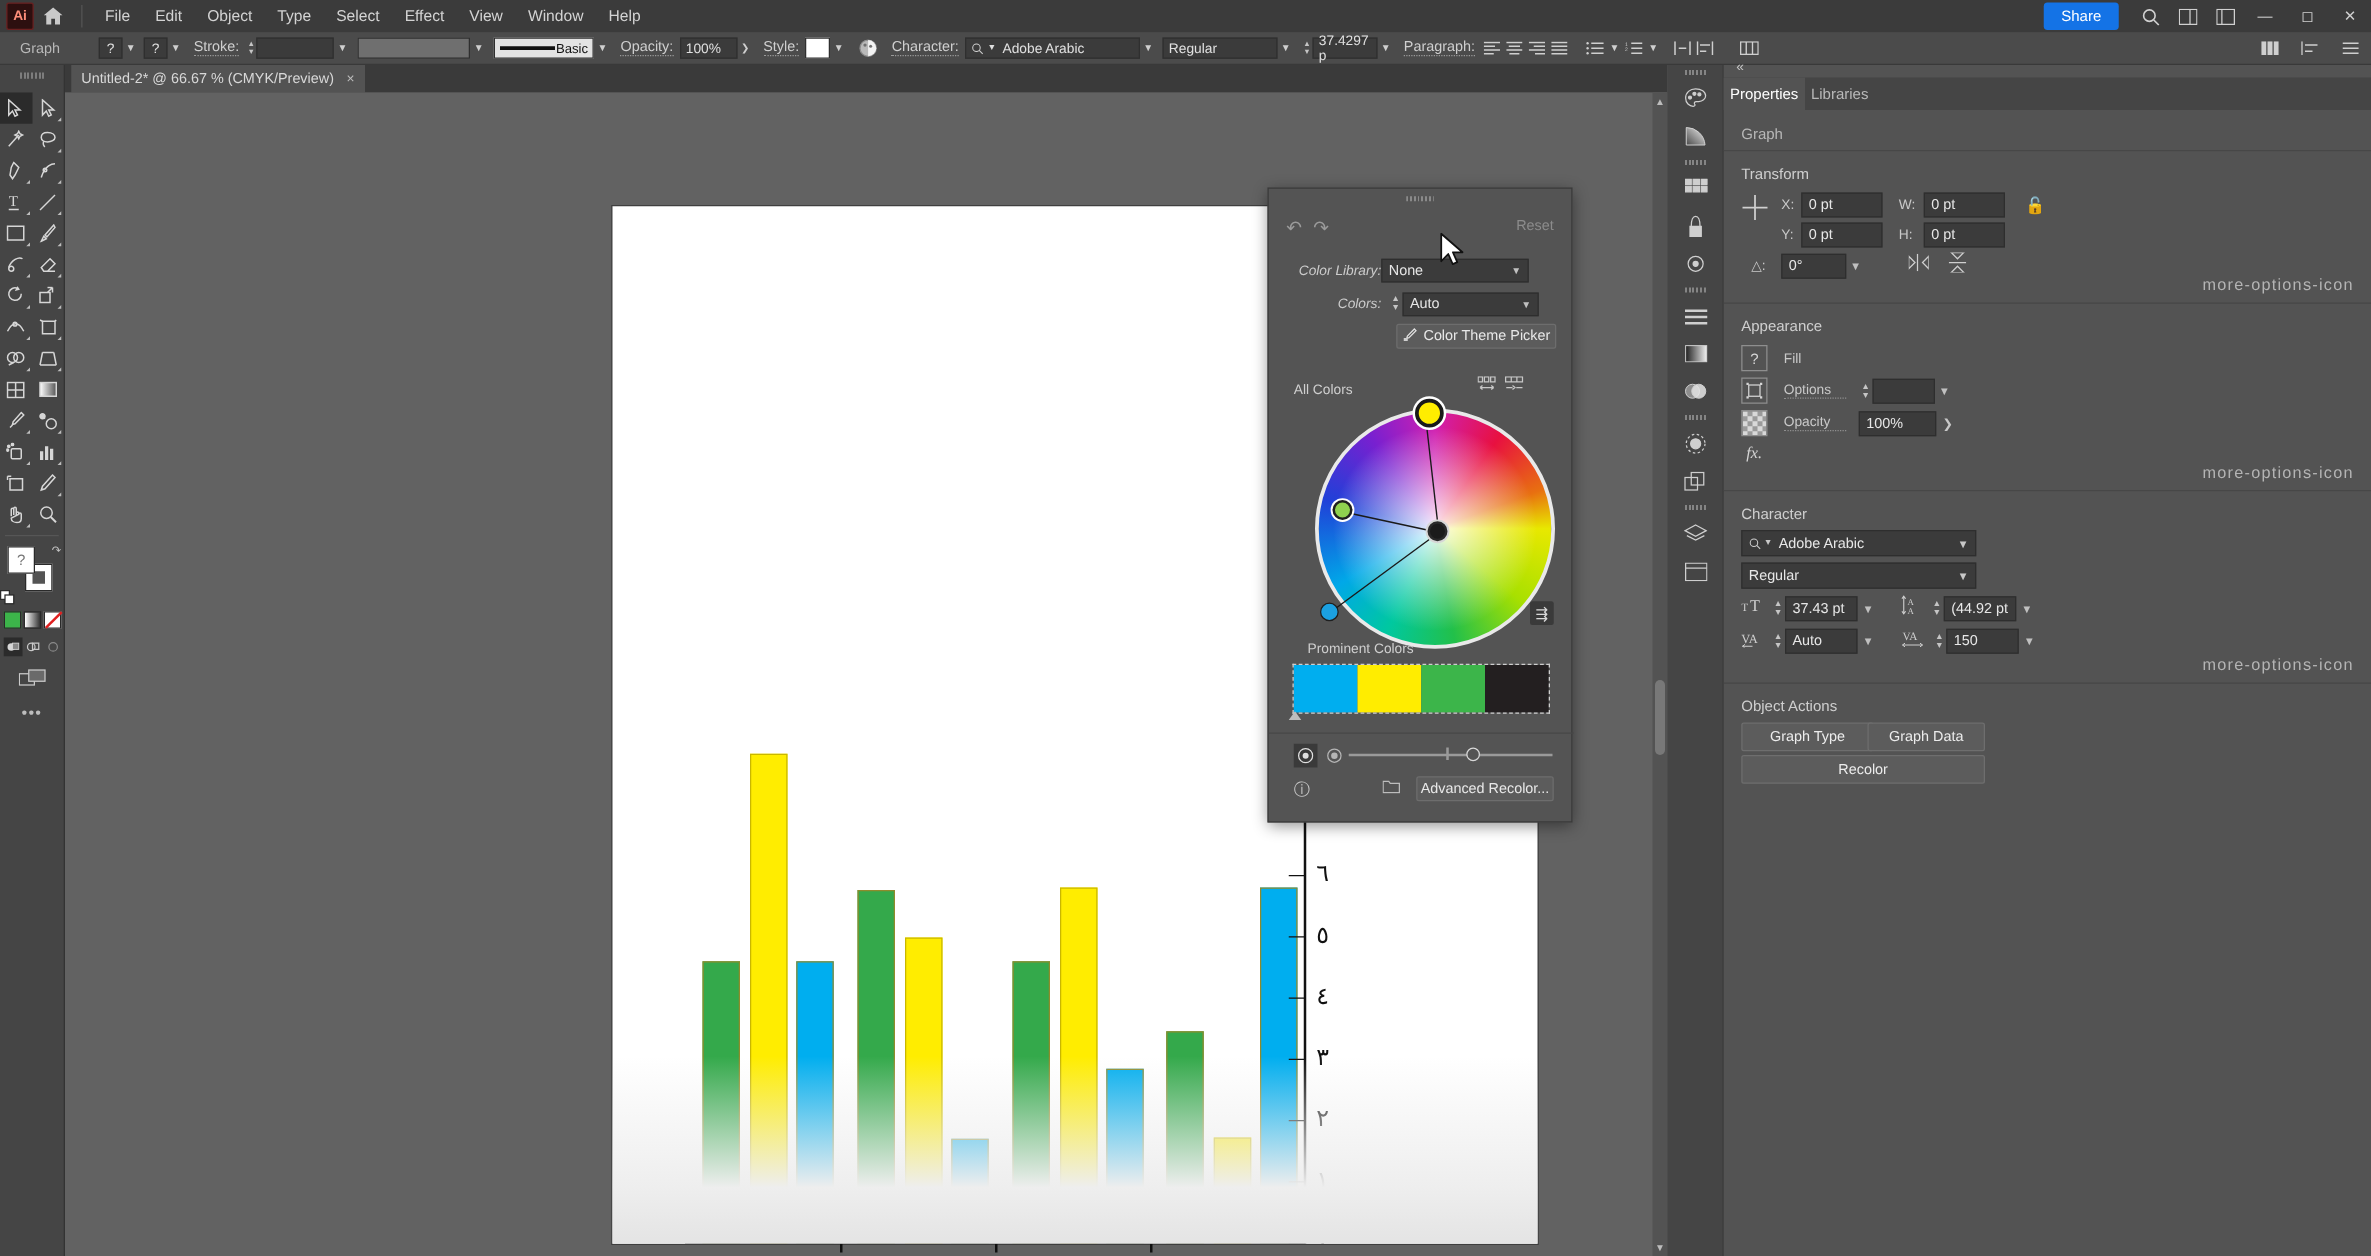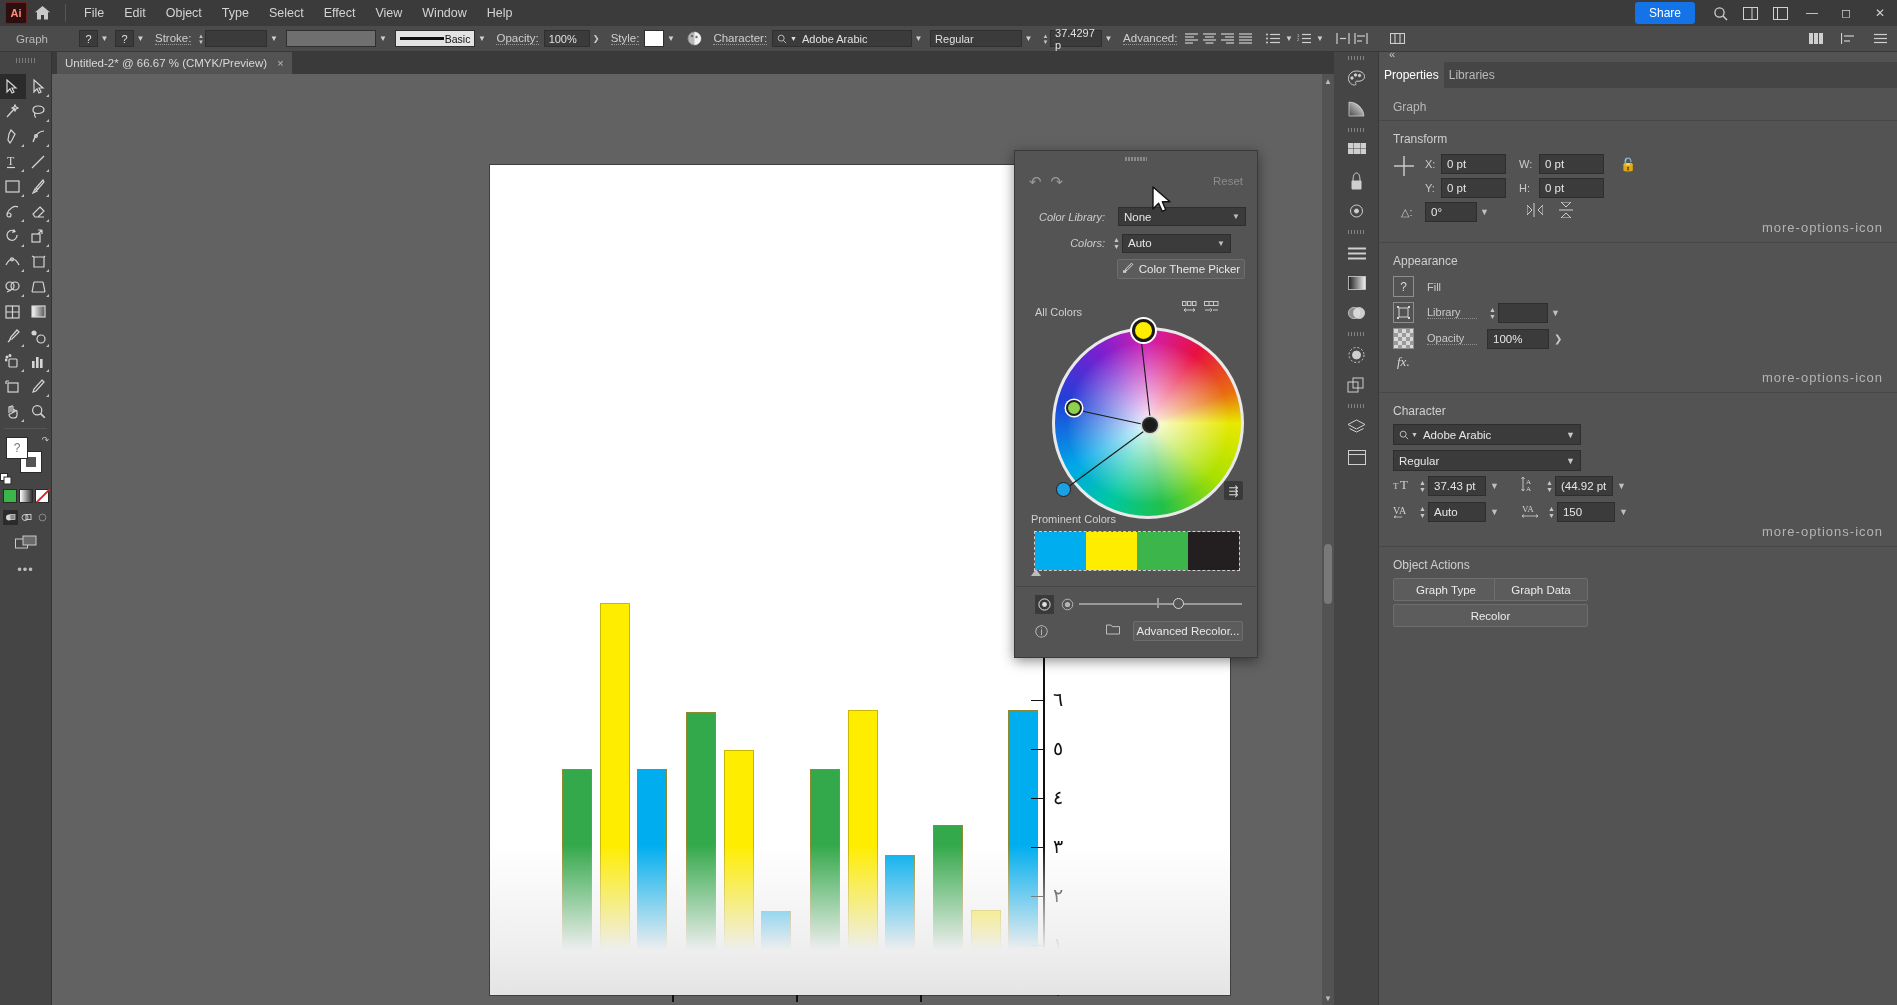--- a/index.html
+++ b/index.html
@@ -280,21 +280,21 @@
   <div class="ob-box" style="width:92px;margin-left:5px">Regular</div>
   <div class="ob-caret">▼</div>
 
   <div class="spin" style="margin-left:6px">
       <span>▲</span>
       <span>▼</span>
     </div>
   <div class="ob-box" style="width:52px">37.4297 p</div>
   <div class="ob-caret">▼</div>
 
-  <div class="ob-label dotted" style="margin-left:8px">Advanced:</div>
+  <div class="ob-label dotted" style="margin-left:8px">Paragraph:</div>
   <div class="ob-ico">
       <svg width="13" height="11" viewBox="0 0 13 11">
         <g stroke="#cfcfcf" stroke-width="1.2">
           <line x1="0" y1="1" x2="13" y2="1"></line>
           <line x1="0" y1="4" x2="9" y2="4"></line>
           <line x1="0" y1="7" x2="13" y2="7"></line>
           <line x1="0" y1="10" x2="8" y2="10"></line>
         </g>
       </svg>
     </div>
@@ -764,21 +764,21 @@
 <div id="recolor">
   <div class="rc-grip"></div>
   <div class="rc-undo">
     <span>↶</span>
     <span>↷</span>
   </div>
   <div class="rc-reset">Reset</div>
 
   <div class="rc-row" style="left:12px; top:56px; width:220px;">
     <span class="rc-lbl" style="width:78px">Color Library:</span>
-    <div class="rc-field" style="width:128px;margin-left:13px">
+    <div class="rc-field" style="width:118px;margin-left:0">
       <span>None</span>
       <span style="margin-left:auto;font-size:8px;color:#c0c0c0">▼</span>
     </div>
   </div>
 
   <div class="rc-row" style="left:12px; top:82px; width:220px;">
     <span class="rc-lbl" style="width:78px">Colors:</span>
     <div class="spinv" style="margin-left:6px">
         <span>▲</span>
         <span>▼</span>
@@ -832,21 +832,21 @@
       <line x1="96" y1="96" x2="9" y2="160" stroke="#1a1a1a" stroke-width="1.1"></line>
     </svg>
     <div class="handle" style="left:77px;top:-11px;width:23px;height:23px;background:#ffed00;border:3px solid #1a1a1a;box-shadow:0 0 0 2px #fff"></div>
     <div class="handle" style="left:11px;top:70px;width:16px;height:16px;background:#8fd14f;border:2px solid #1f1f1f;box-shadow:0 0 0 1.5px #fff"></div>
     <div class="handle" style="left:1px;top:152px;width:15px;height:15px;background:#1ba1e2;border:1px solid #1f1f1f"></div>
     <div class="handle" style="left:87px;top:87px;width:16px;height:16px;background:#1b1b1b;border:2px solid #2a2a2a;box-shadow:0 0 0 1.5px #d6d6d6"></div>
   </div>
 
   <div style="position:absolute;right:14px;top:330px;width:19px;height:19px;background:#3a3a3a;border-radius:2px;display:flex;align-items:center;justify-content:center;color:#d8d8d8;font-size:12px">⇶</div>
 
-  <div style="position:absolute;left:16px;top:362px;font-size:11px;color:#cfcfcf">Prominent Colors</div>
+  <div style="position:absolute;left:31px;top:362px;font-size:11px;color:#cfcfcf">Prominent Colors</div>
 
   <div class="pc-swatches">
     <div style="background:#00aeef"></div>
     <div style="background:#ffed00"></div>
     <div style="background:#3cb54a"></div>
     <div style="background:#231f20"></div>
   </div>
   <div style="position:absolute;left:16px;top:418px;width:0;height:0;border-left:5px solid transparent;border-right:5px solid transparent;border-bottom:7px solid #bdbdbd"></div>
 
   <div style="position:absolute;left:0;top:435px;width:244px;height:1px;background:#474747"></div>
@@ -1054,21 +1054,21 @@
         <svg width="13" height="13" viewBox="0 0 13 13">
             <rect x="2" y="2" width="9" height="9" fill="none" stroke="#d5d5d5"></rect>
             <g fill="#d5d5d5">
               <rect x="0" y="0" width="2" height="2"></rect>
               <rect x="11" y="0" width="2" height="2"></rect>
               <rect x="0" y="11" width="2" height="2"></rect>
               <rect x="11" y="11" width="2" height="2"></rect>
             </g>
           </svg>
       </div>
-      <span class="p-lbl dotted" style="margin-left:13px;width:50px">Library</span>
+      <span class="p-lbl dotted" style="margin-left:13px;width:50px">Options</span>
       <div class="spinv" style="margin-left:10px">
           <span>▲</span>
           <span>▼</span>
         </div>
       <div class="p-field" style="width:50px"></div>
       <span style="margin-left:3px;font-size:9px;color:#c0c0c0">▼</span>
     </div>
     <div class="p-row" style="left:14px; top:276px">
       <div class="chk"></div>
       <span class="p-lbl dotted" style="margin-left:13px;width:50px">Opacity</span>

